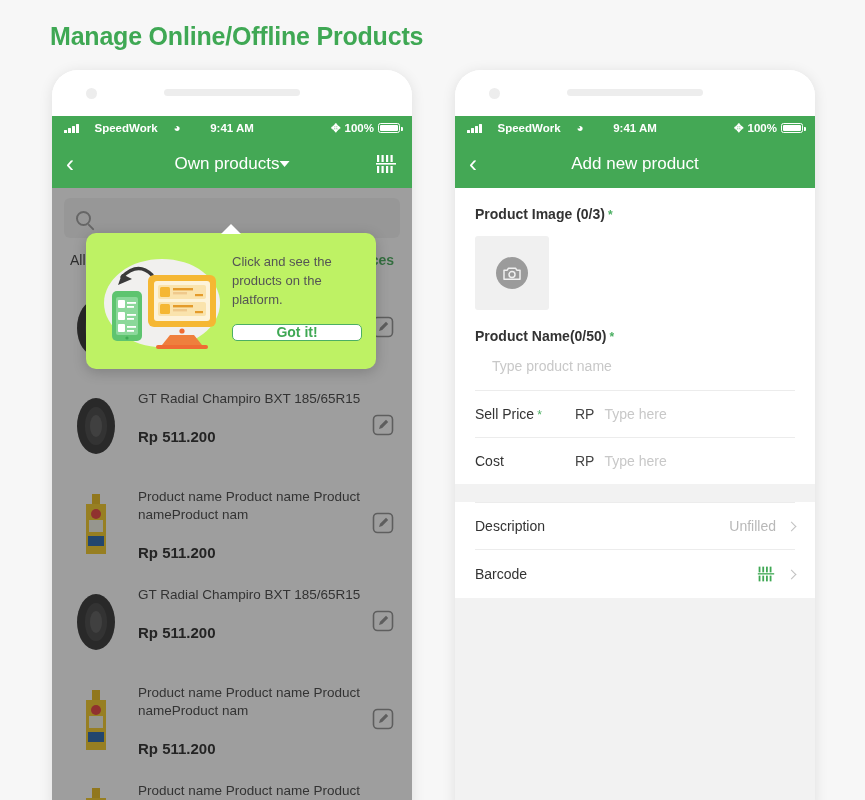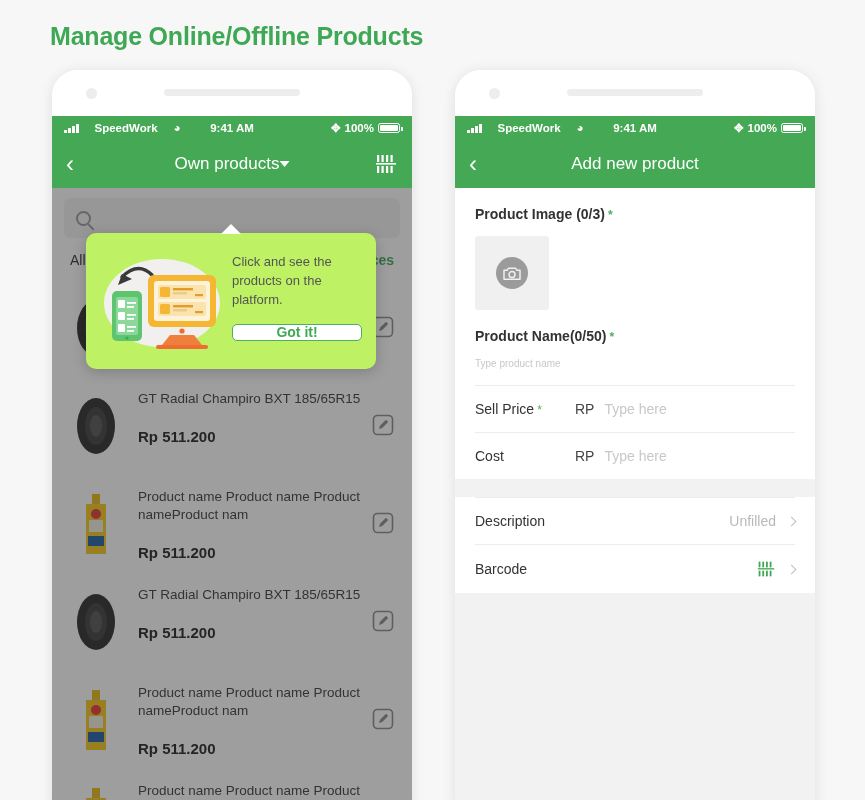--- a/index.html
+++ b/index.html
@@ -159,21 +159,21 @@
   .req { color: #4caf63; font-size: 12px; margin-left: 3px; }
   .img-box {
     width: 74px; height: 74px; background: #f0f0f0; border-radius: 3px;
     margin: 14px 0 18px; display: flex; align-items: center; justify-content: center;
   }
   .cam-circle {
     width: 32px; height: 32px; border-radius: 50%; background: #9b9b9b;
     display: flex; align-items: center; justify-content: center;
   }
   .pname-ph {
-    font-size: 10px; color: #c8c8c8; padding: 14px 0 16px;
+    font-size: 14px; color: #c8c8c8; padding: 14px 0 16px; margin-left: 17px;
   }
   .divider { height: 1px; background: #ececec; margin: 0 20px; }
   .prow2 {
     display: flex; align-items: center; padding: 15px 20px; font-size: 14px;
   }
   .prow2 .lbl { color: #333; width: 100px; flex: none; }
   .cur { color: #444; font-weight: 500; margin-right: 10px; }
   .ph { color: #c8c8c8; }
   .gap { height: 18px; background: #f2f2f2; }
   .lrow {

